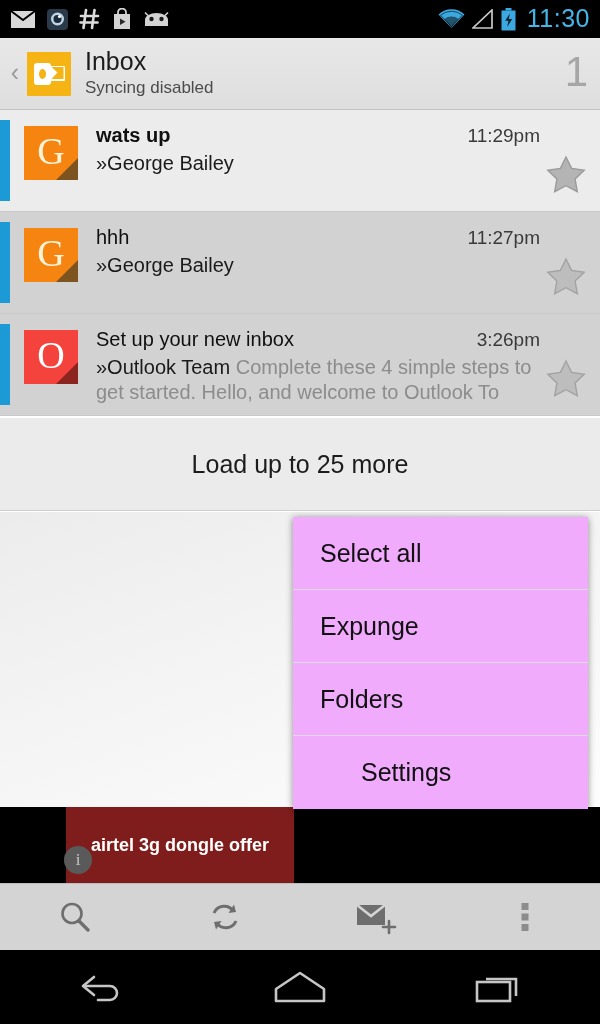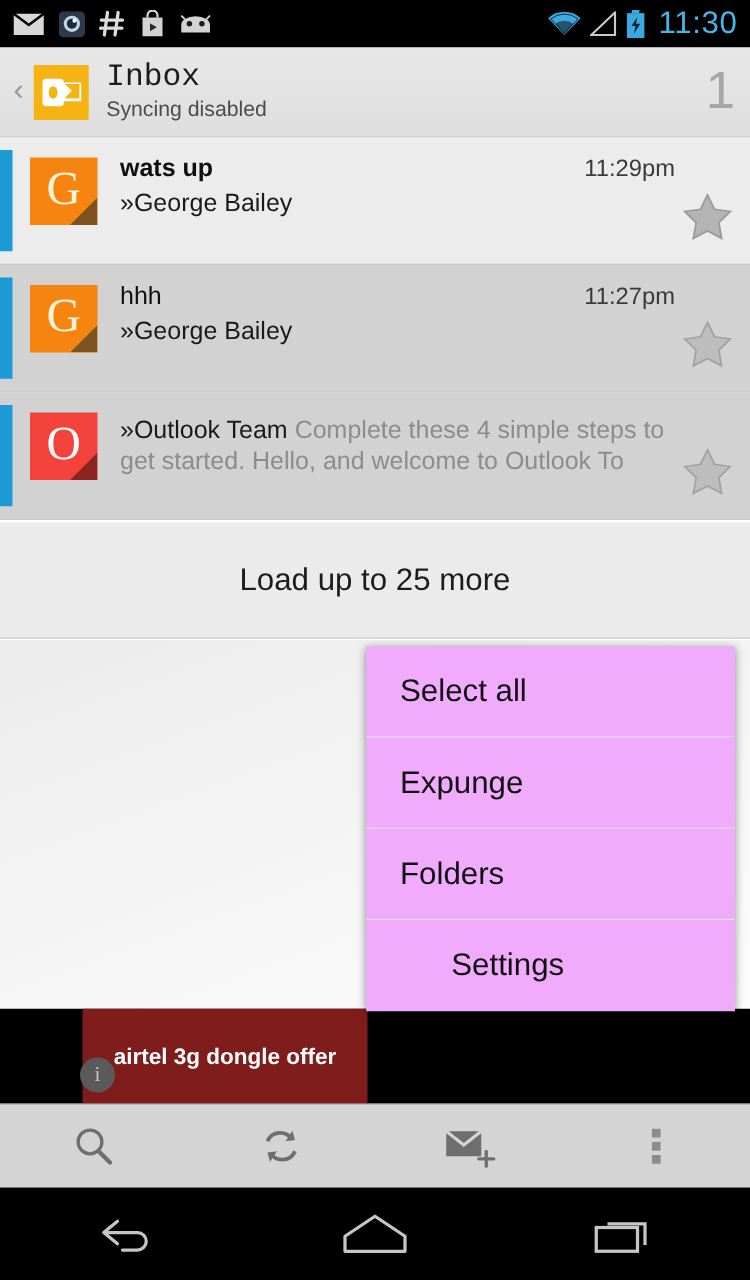--- a/index.html
+++ b/index.html
@@ -51,21 +51,21 @@
   .ab-appicon .flap {
     position:absolute; left:23px; top:14px; width:15px; height:15px;
     background:#fff; border-radius:1px;
   }
   .ab-appicon .flap:after {
     content:""; position:absolute; left:1.5px; top:1.5px;
     width:12px; height:12px; background:#f5b413;
     clip-path:polygon(0 0,100% 0,100% 100%,0 100%,50% 45%);
   }
   .ab-titles { margin-left:14px; display:flex; flex-direction:column; justify-content:center; }
-  .ab-title { font-size:25px; color:#1c1c1c; line-height:1.08; font-weight:400;font-family:Liberation Mono, monospace; }
+  .ab-title { font-size:25px; color:#1c1c1c; line-height:1.08; font-weight:400; }
   .ab-sub { font-size:17px; color:#4c4c4c; line-height:1.3; margin-top:2px; }
   .ab-count {
     margin-left:auto; font-size:42px; color:#a6a6a6;
     font-weight:300; line-height:1; padding-bottom:4px;
   }
 
   
   .list { position:absolute; top:110px; left:0; width:600px; }
   .mail-row {
     position:relative; display:flex; align-items:flex-start;
@@ -278,20 +278,24 @@
 
     <div class="mail-row read">
       <div class="stripe"></div>
       <div class="avatar" style="background:#f4433c">
         <span class="letter" style="color:#ffffff">O</span>
         <svg class="fold" viewBox="0 0 22 22">
           <path d="M22 0v22H0z" fill="#8c2420"></path>
         </svg>
       </div>
       <div class="mail-body">
+        <div class="mail-line1">
+          <span class="mail-subject">Set up your new inbox</span>
+          <span class="mail-time">3:26pm</span>
+        </div>
         <div class="mail-line2">
           <span class="mail-sender">»Outlook Team</span><span class="mail-preview"> Complete these 4 simple steps to get started. Hello, and welcome to Outlook To</span>
         </div>
       </div>
       <div class="star">
         <svg width="40" height="38" viewBox="0 0 40 38">
           <path d="M20 2l5.6 11.4 12.6 1.8-9.1 8.9 2.2 12.6L20 30.7 8.7 36.7l2.2-12.6-9.1-8.9 12.6-1.8z" fill="#bdbdbd" stroke="#a2a2a2" stroke-width="1.4"></path>
         </svg>
       </div>
     </div>

